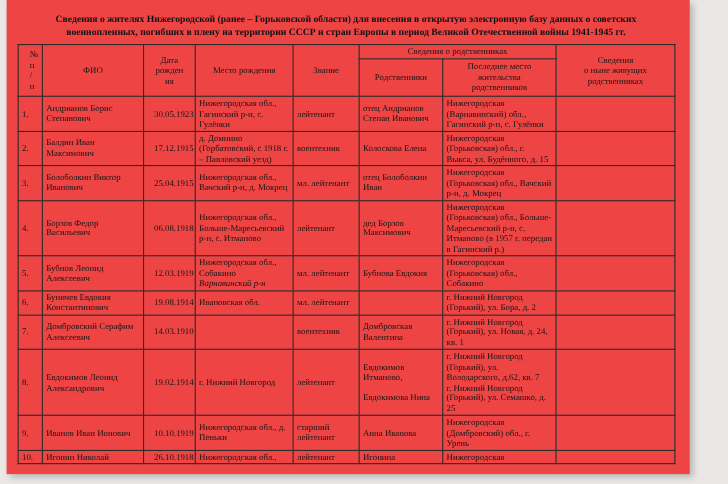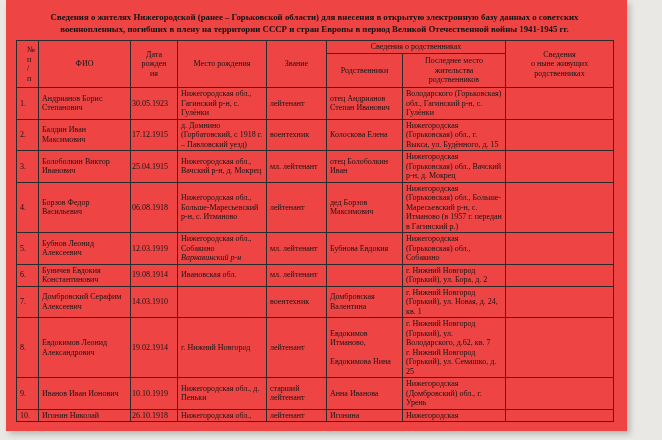--- a/index.html
+++ b/index.html
@@ -48,21 +48,21 @@
     word-wrap: break-word;
   }
   .roster th {
     font-weight: normal;
     text-align: center;
     padding: 1px 10px;
   }
   tr.hdr-group { height: 13px; }
   tr.hdr-sub   { height: 34px; }
   td.c-num   { text-align: left; padding-left: 3px; }
-  td.c-date  { text-align: left; white-space: nowrap; padding: 1px 1px; }
+  td.c-date  { text-align: right; white-space: nowrap; padding: 1px 1px; }
   td.c-fio, td.c-place, td.c-rank, td.c-rel, td.c-res { text-align: left; }
   span.place-note { font-style: italic; display: block; font-family: Liberation Serif, serif; }
 </style>
 </head>
 <body>
 
 <div class="page">
 
   <div class="doc-title">Сведения о жителях Нижегородской (ранее – Горьковской области) для внесения в открытую электронную базу данных о советских
 военнопленных, погибших в плену на территории СССР и стран Европы в период Великой Отечественной войны 1941-1945 гг.</div>
@@ -100,21 +100,21 @@
       </tr>
     </thead>
     <tbody>
   <tr>
     <td class="c-num">1.</td>
     <td class="c-fio">Андрианов Борис Степанович</td>
     <td class="c-date">30.05.1923</td>
     <td class="c-place"><span>Нижегородская обл., Гагинский р-н, с. Гулёнки</span><span class="place-note"></span></td>
     <td class="c-rank">лейтенант</td>
     <td class="c-rel">отец Андрианов Степан Иванович</td>
-    <td class="c-res">Володарского (Горьковская) обл., Гагинский р-н, с. Гулёнки</td>
+    <td class="c-res">Нижегородская (Варнавинский) обл., Гагинский р-н, с. Гулёнки</td>
     <td class="c-living"></td>
   </tr>
 
   <tr>
     <td class="c-num">2.</td>
     <td class="c-fio">Балдин Иван Максимович</td>
     <td class="c-date">17.12.1915</td>
     <td class="c-place"><span>д. Домнино (Горбатовский, с 1918 г. – Павловский уезд)</span><span class="place-note"></span></td>
     <td class="c-rank">воентехник</td>
     <td class="c-rel">Колоскова Елена</td>

